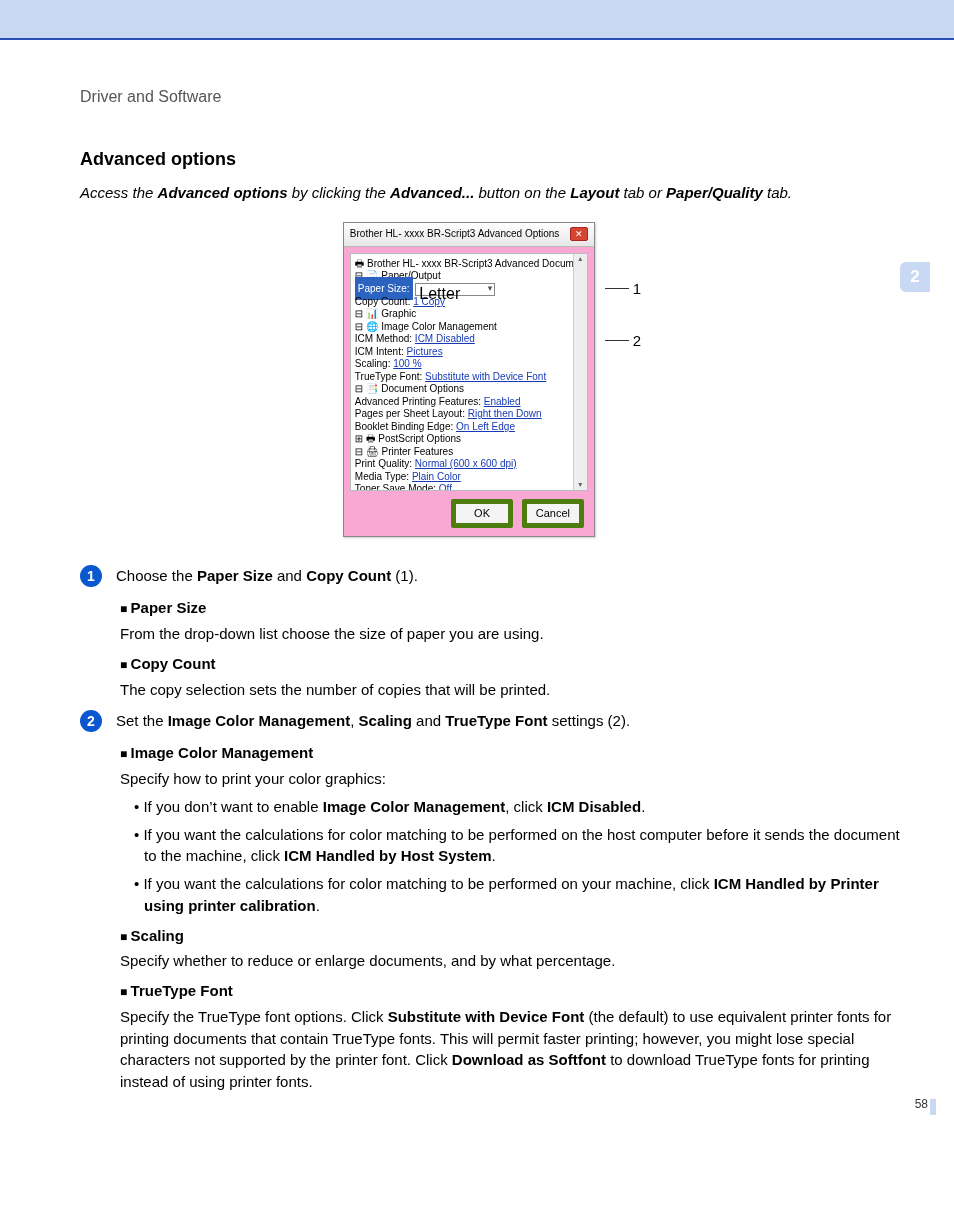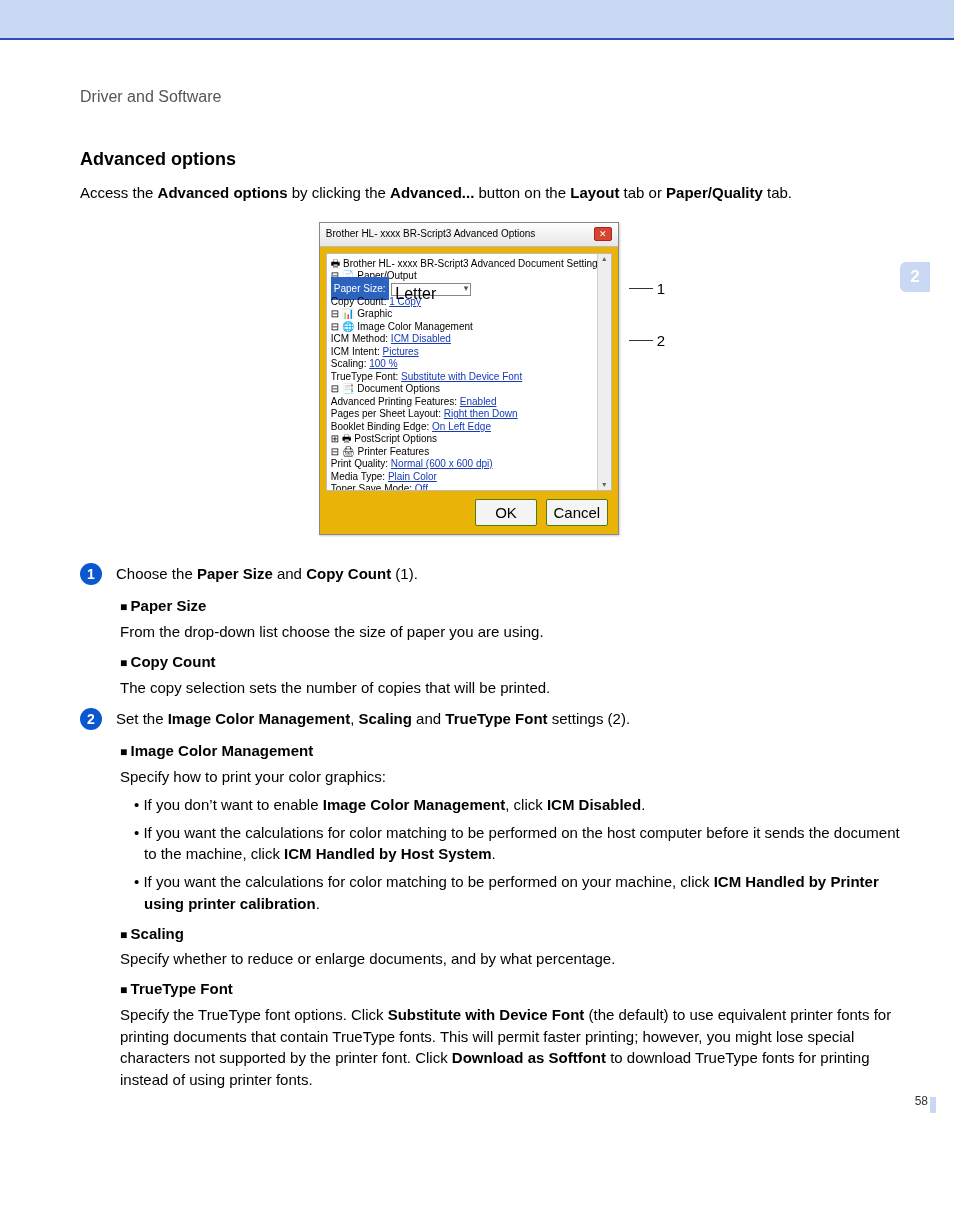--- a/index.html
+++ b/index.html
@@ -24,25 +24,25 @@
   }
   .pagenum {
     position: absolute; right: 26px; bottom: 20px;
     font-size: 12px; font-weight: normal; color: #333;
   }
   .pagenum-bar {
     position: absolute; right: 18px; bottom: 18px;
     width: 6px; height: 16px; background: #c9d8f3;
   }
   h2 { font-size: 18px; font-weight: bold; margin-bottom: 10px; }
-  .intro { margin-bottom: 18px; }
+  .intro { margin-bottom: 18px; font-style: italic; }
   .figwrap { display: flex; justify-content: center; margin: 12px 0 28px 0; gap: 10px; }
   
   .dialog {
-    width: 300px; background: #eab308; border: 1px solid #888;
+    width: 252px; background: #f9a8d4; border: 1px solid #888;
     font-size: 10px; font-family: Tahoma, Arial, sans-serif;
     padding-bottom: 8px; box-shadow: 1px 1px 2px rgba(0,0,0,.2);
   }
   .dlg-title {
     background: linear-gradient(#fff,#e6e6e6);
     border-bottom: 1px solid #bbb;
     padding: 4px 6px; display: flex; justify-content: space-between; align-items: center;
     font-size: 10px;
   }
   .closebtn {
@@ -62,22 +62,22 @@
   .dd {
     display:inline-block; border:1px solid #888; background:#fff; padding:0 14px 0 3px; min-width:80px; height:13px;
     position: relative; font-size:16px; vertical-align: middle;
   }
   .dd::after{content:"▾"; position:absolute; right:2px; top:-1px; font-size:9px; color:#555;}
   .tree-scroll{position:absolute; right:0; top:0; bottom:0; width:14px; background:#eee; border-left:1px solid #ccc;}
   .tree-scroll::before{content:"▴"; display:block; text-align:center; font-size:8px; color:#666;}
   .tree-scroll::after{content:"▾"; display:block; position:absolute; bottom:0; left:0; right:0; text-align:center; font-size:8px; color:#666;}
   .dlg-btns { text-align:right; padding: 2px 10px 0 0;}
   .dlg-btn {
-    display:inline-block; width:62px; text-align:center; font-size:15px;
-    background:#f4f4f4; border:1px solid #4d7c0f; border-radius:2px; padding:2px 0; margin-left:6px;
+    display:inline-block; width:62px; text-align:center; font-size:11px;
+    background:#f4f4f4; border:5px solid #4d7c0f; border-radius:2px; padding:2px 0; margin-left:6px;
   }
   
   .callouts { display:flex; flex-direction:column; gap:30px; padding-top:56px; font-size:15px;}
   .callouts .c { display:flex; align-items:center; gap:4px;}
   .cl-line { display:inline-block; width:24px; height:1px; background:#333;}
   
   .numcircle {
     display:inline-flex; width:22px; height:22px; border-radius:50%;
     background:#0b57d0; color:#fff; align-items:center; justify-content:center;
     font-weight:bold; font-size:14px; flex-shrink:0;

